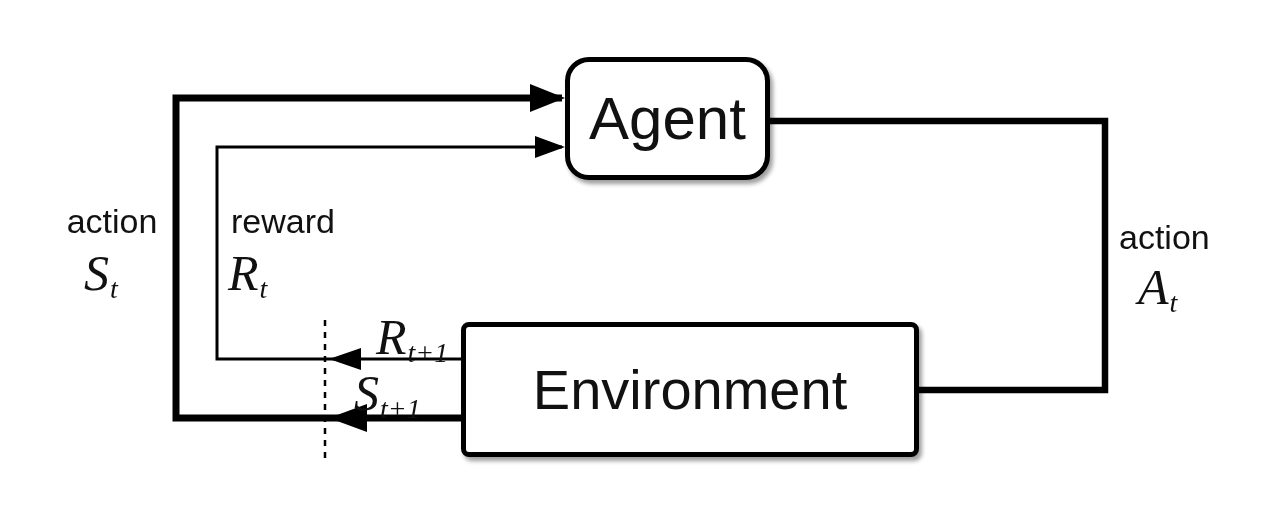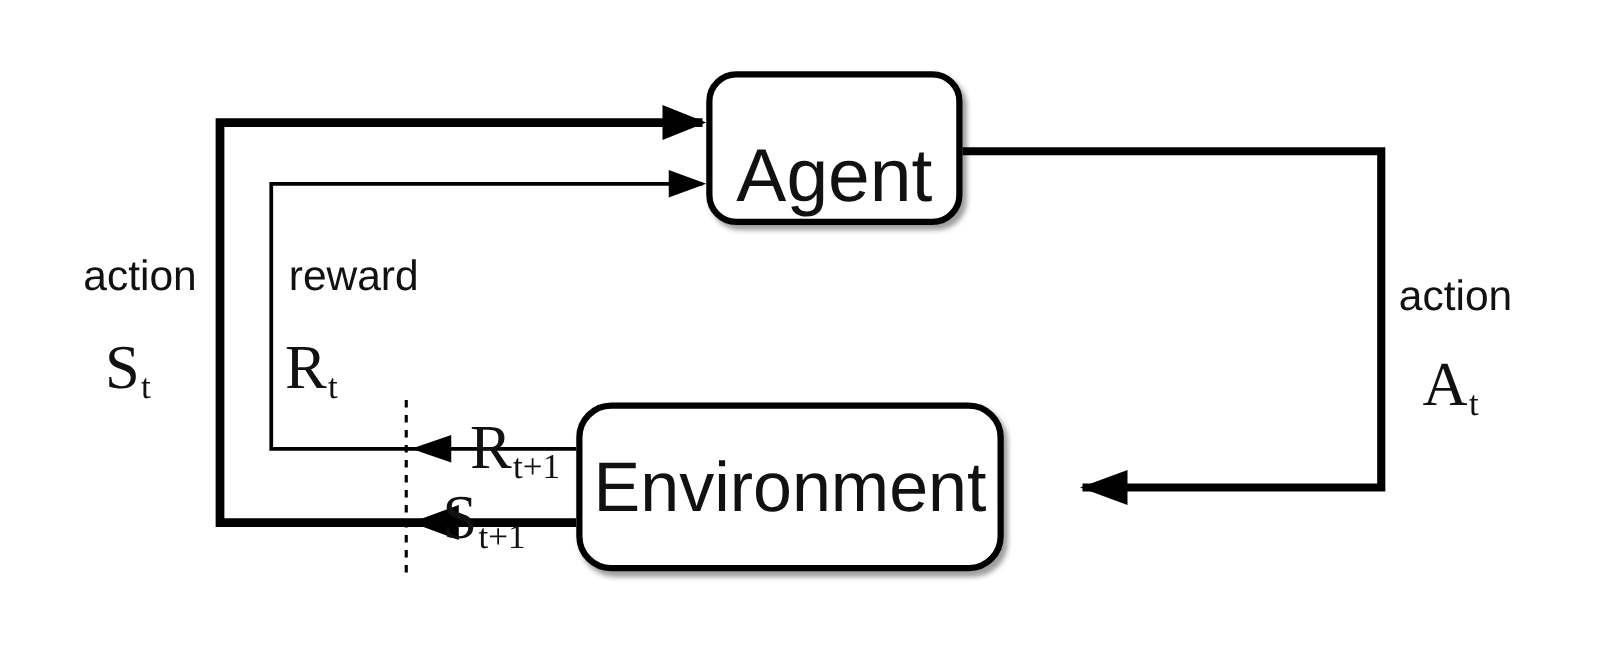--- a/index.html
+++ b/index.html
@@ -31,40 +31,39 @@
     align-items: center;
     justify-content: center;
     box-shadow: 3px 4px 4px rgba(0,0,0,0.38);
     color: #111111;
   }
   .agent-box {
     left: 565px; top: 57px;
     width: 205px; height: 123px;
     border-radius: 24px;
     font-size: 60px;
-    align-items: flex-end;
   }
   .environment-box {
     left: 461px; top: 322px;
-    width: 342px; height: 135px;
-    border-radius: 28px;
+    width: 458px; height: 135px;
+    border-radius: 8px;
     font-size: 56px;
     align-items: center;
   }
   .lbl {
     position: absolute;
     z-index: 3;
     color: #111111;
     white-space: nowrap;
     line-height: 1;
   }
   .word { font-size: 34px; font-family: "Liberation Sans", sans-serif; }
   .math {
     font-family: "Liberation Serif", serif;
-    margin-top: 20px;
+    font-style: italic;
   }
   .math .msub {
     font-size: 0.56em;
     vertical-align: -0.3em;
     margin-left: 1px;
   }
   .sym-lg { font-size: 50px; }
   .sym-md { font-size: 50px; }
   #lbl-state   { left: 62px;  top: 204px; width: 100px; text-align: center; }
   #lbl-state-sym  { left: 84px;  top: 248px; }

